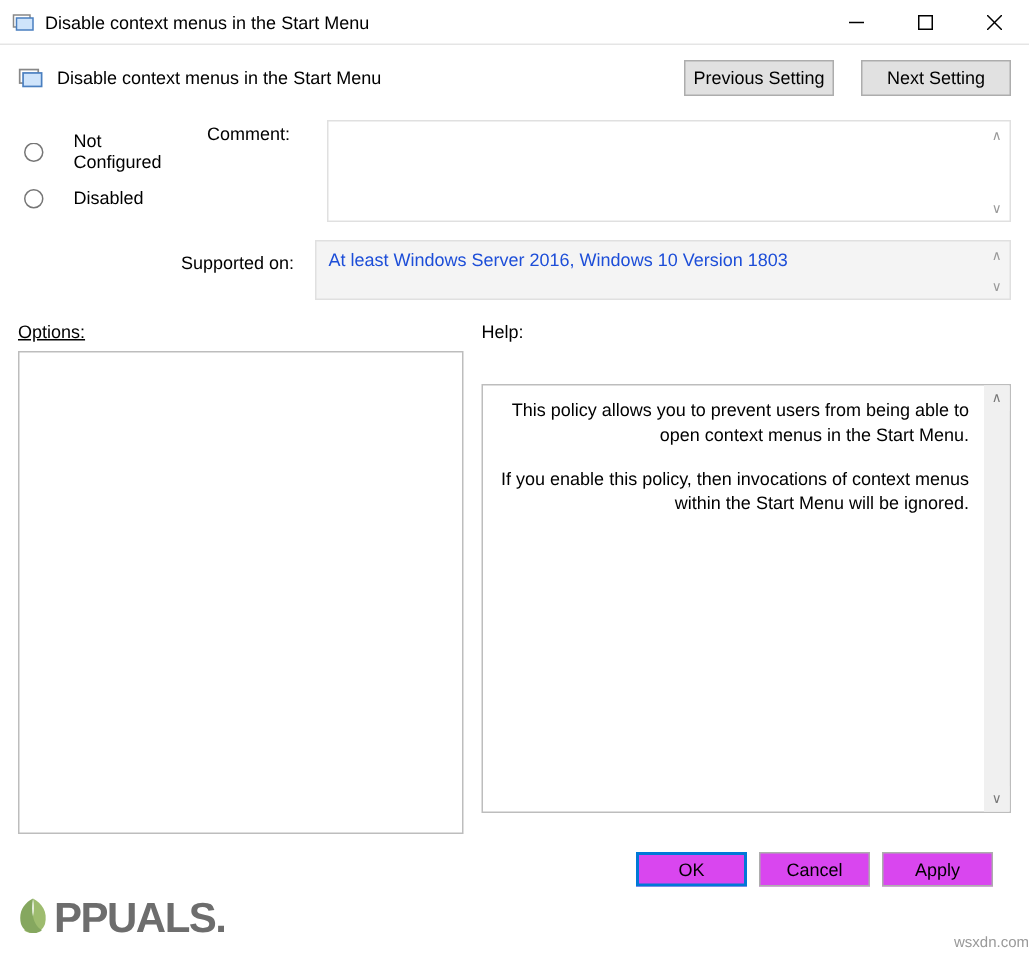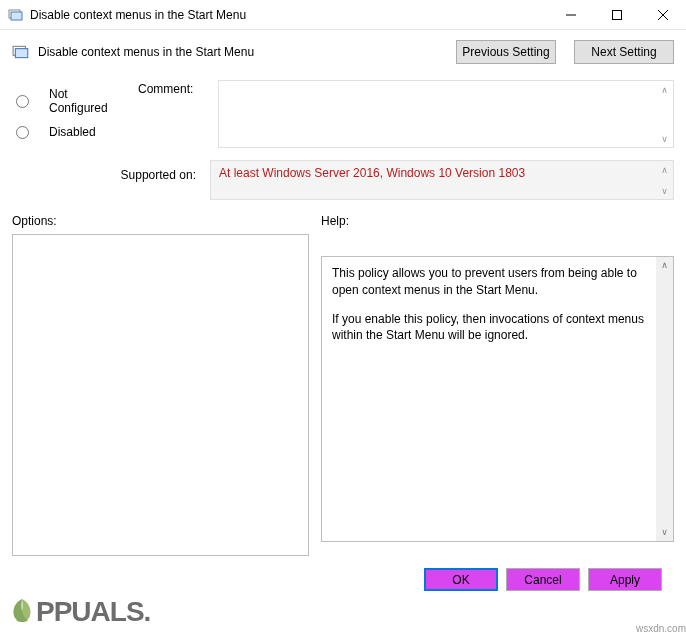--- a/index.html
+++ b/index.html
@@ -128,31 +128,31 @@
       padding-top: 8px;
     }
     .supported-box {
       flex:1;
       height: 40px;
       border: 1px solid #e0e0e0;
       background: #f4f4f4;
       display:flex;
       font-size: 12px;
     }
-    .supported-text { flex:1; padding: 5px 8px; color:#b91c1c;}
+    .supported-text { flex:1; padding: 5px 8px; color:#1d4ed8;}
     
     .row3 {
       display: flex;
       gap: 12px;
       margin-top: 14px;
       align-items: stretch;
     }
     .options-col {
       width: 297px;
-      display:flex; flex-direction:column;
+      display:flex; flex-direction:column;text-decoration:underline;
     }
     .help-col {
       flex:1;
       display:flex; flex-direction:column;gap:22px;
     }
     .section-label {
       font-size: 12px;
       margin-bottom: 6px;
     }
     .big-box {
@@ -162,20 +162,21 @@
       overflow:auto;
       display:flex;
     }
     .help-box {
       border: 1px solid #bdbdbd;
       background: #fff;
       height: 286px;
       font-size: 12px;
       line-height: 1.4;
       display:flex;
+      text-align:right;
     }
     .help-text { flex:1; padding: 8px 10px; }
     .help-text p { margin-bottom: 12px; }
     .thin-scroll {
       width:17px;
       background:#f0f0f0;
       display:flex; flex-direction:column; justify-content:space-between; align-items:center;
     }
     .thin-scroll .arr { width:17px; height:17px; display:flex;align-items:center;justify-content:center; color:#777; font-size:9px; background:#f0f0f0;}
     

